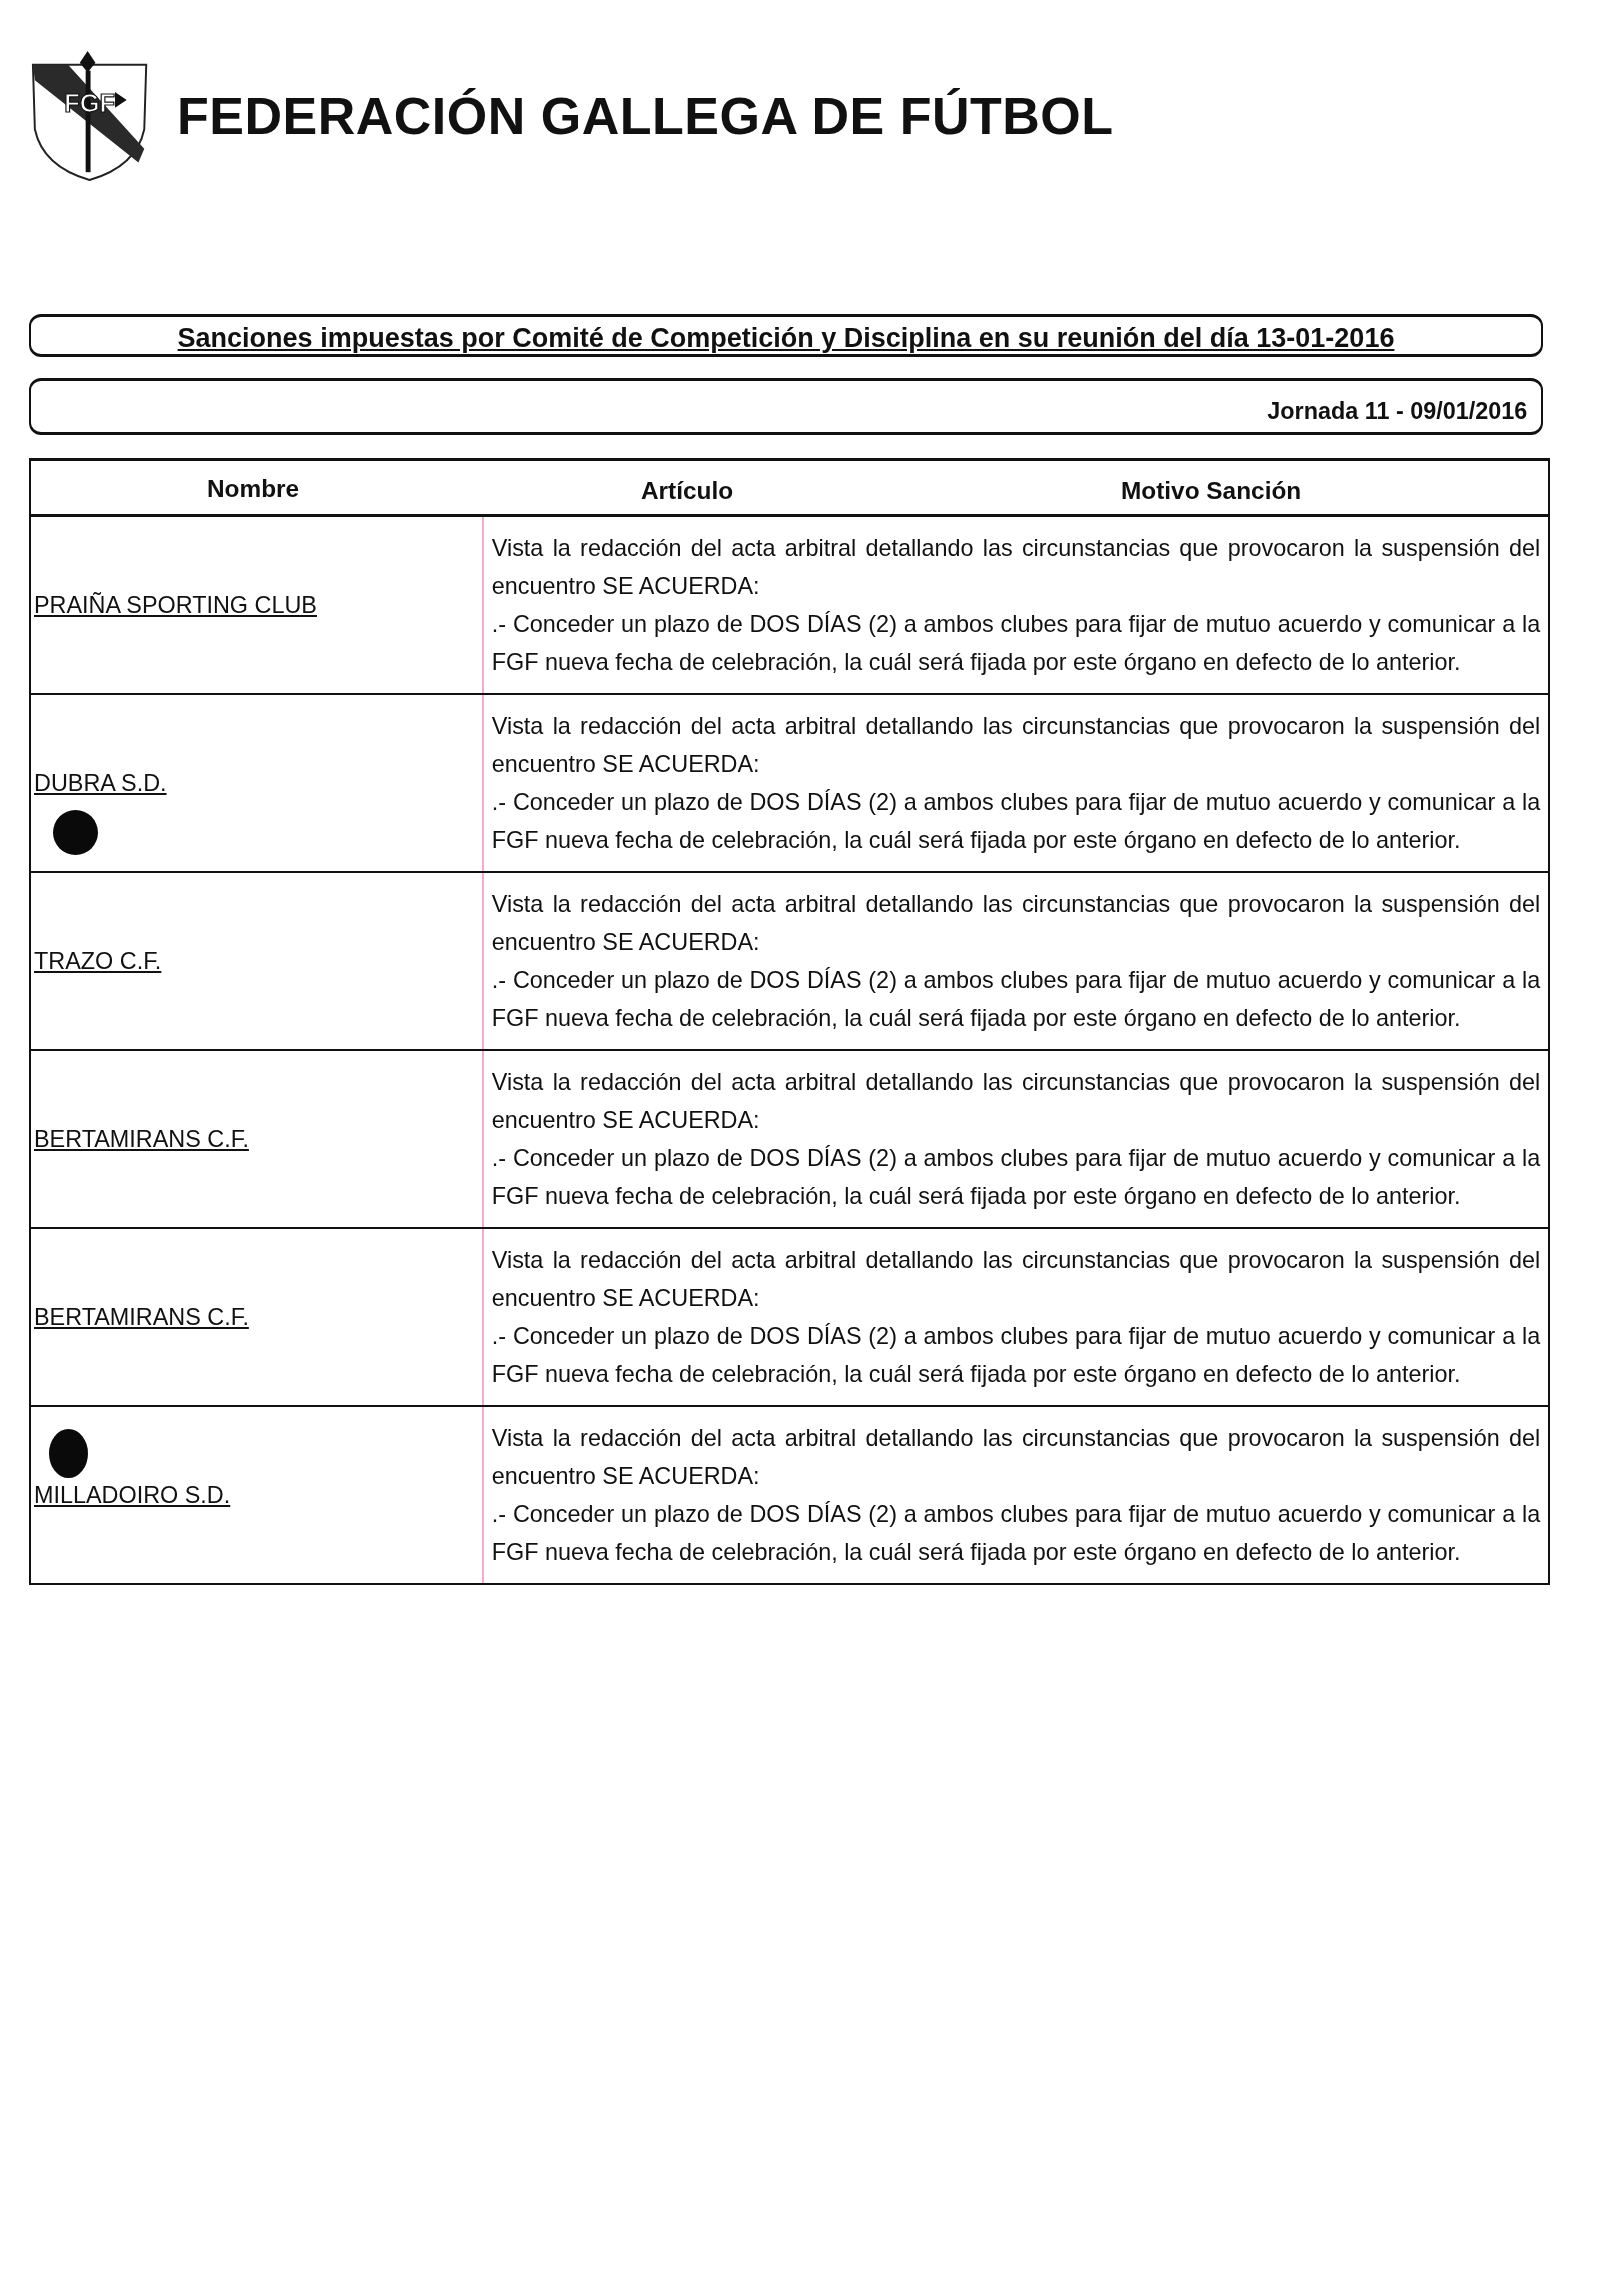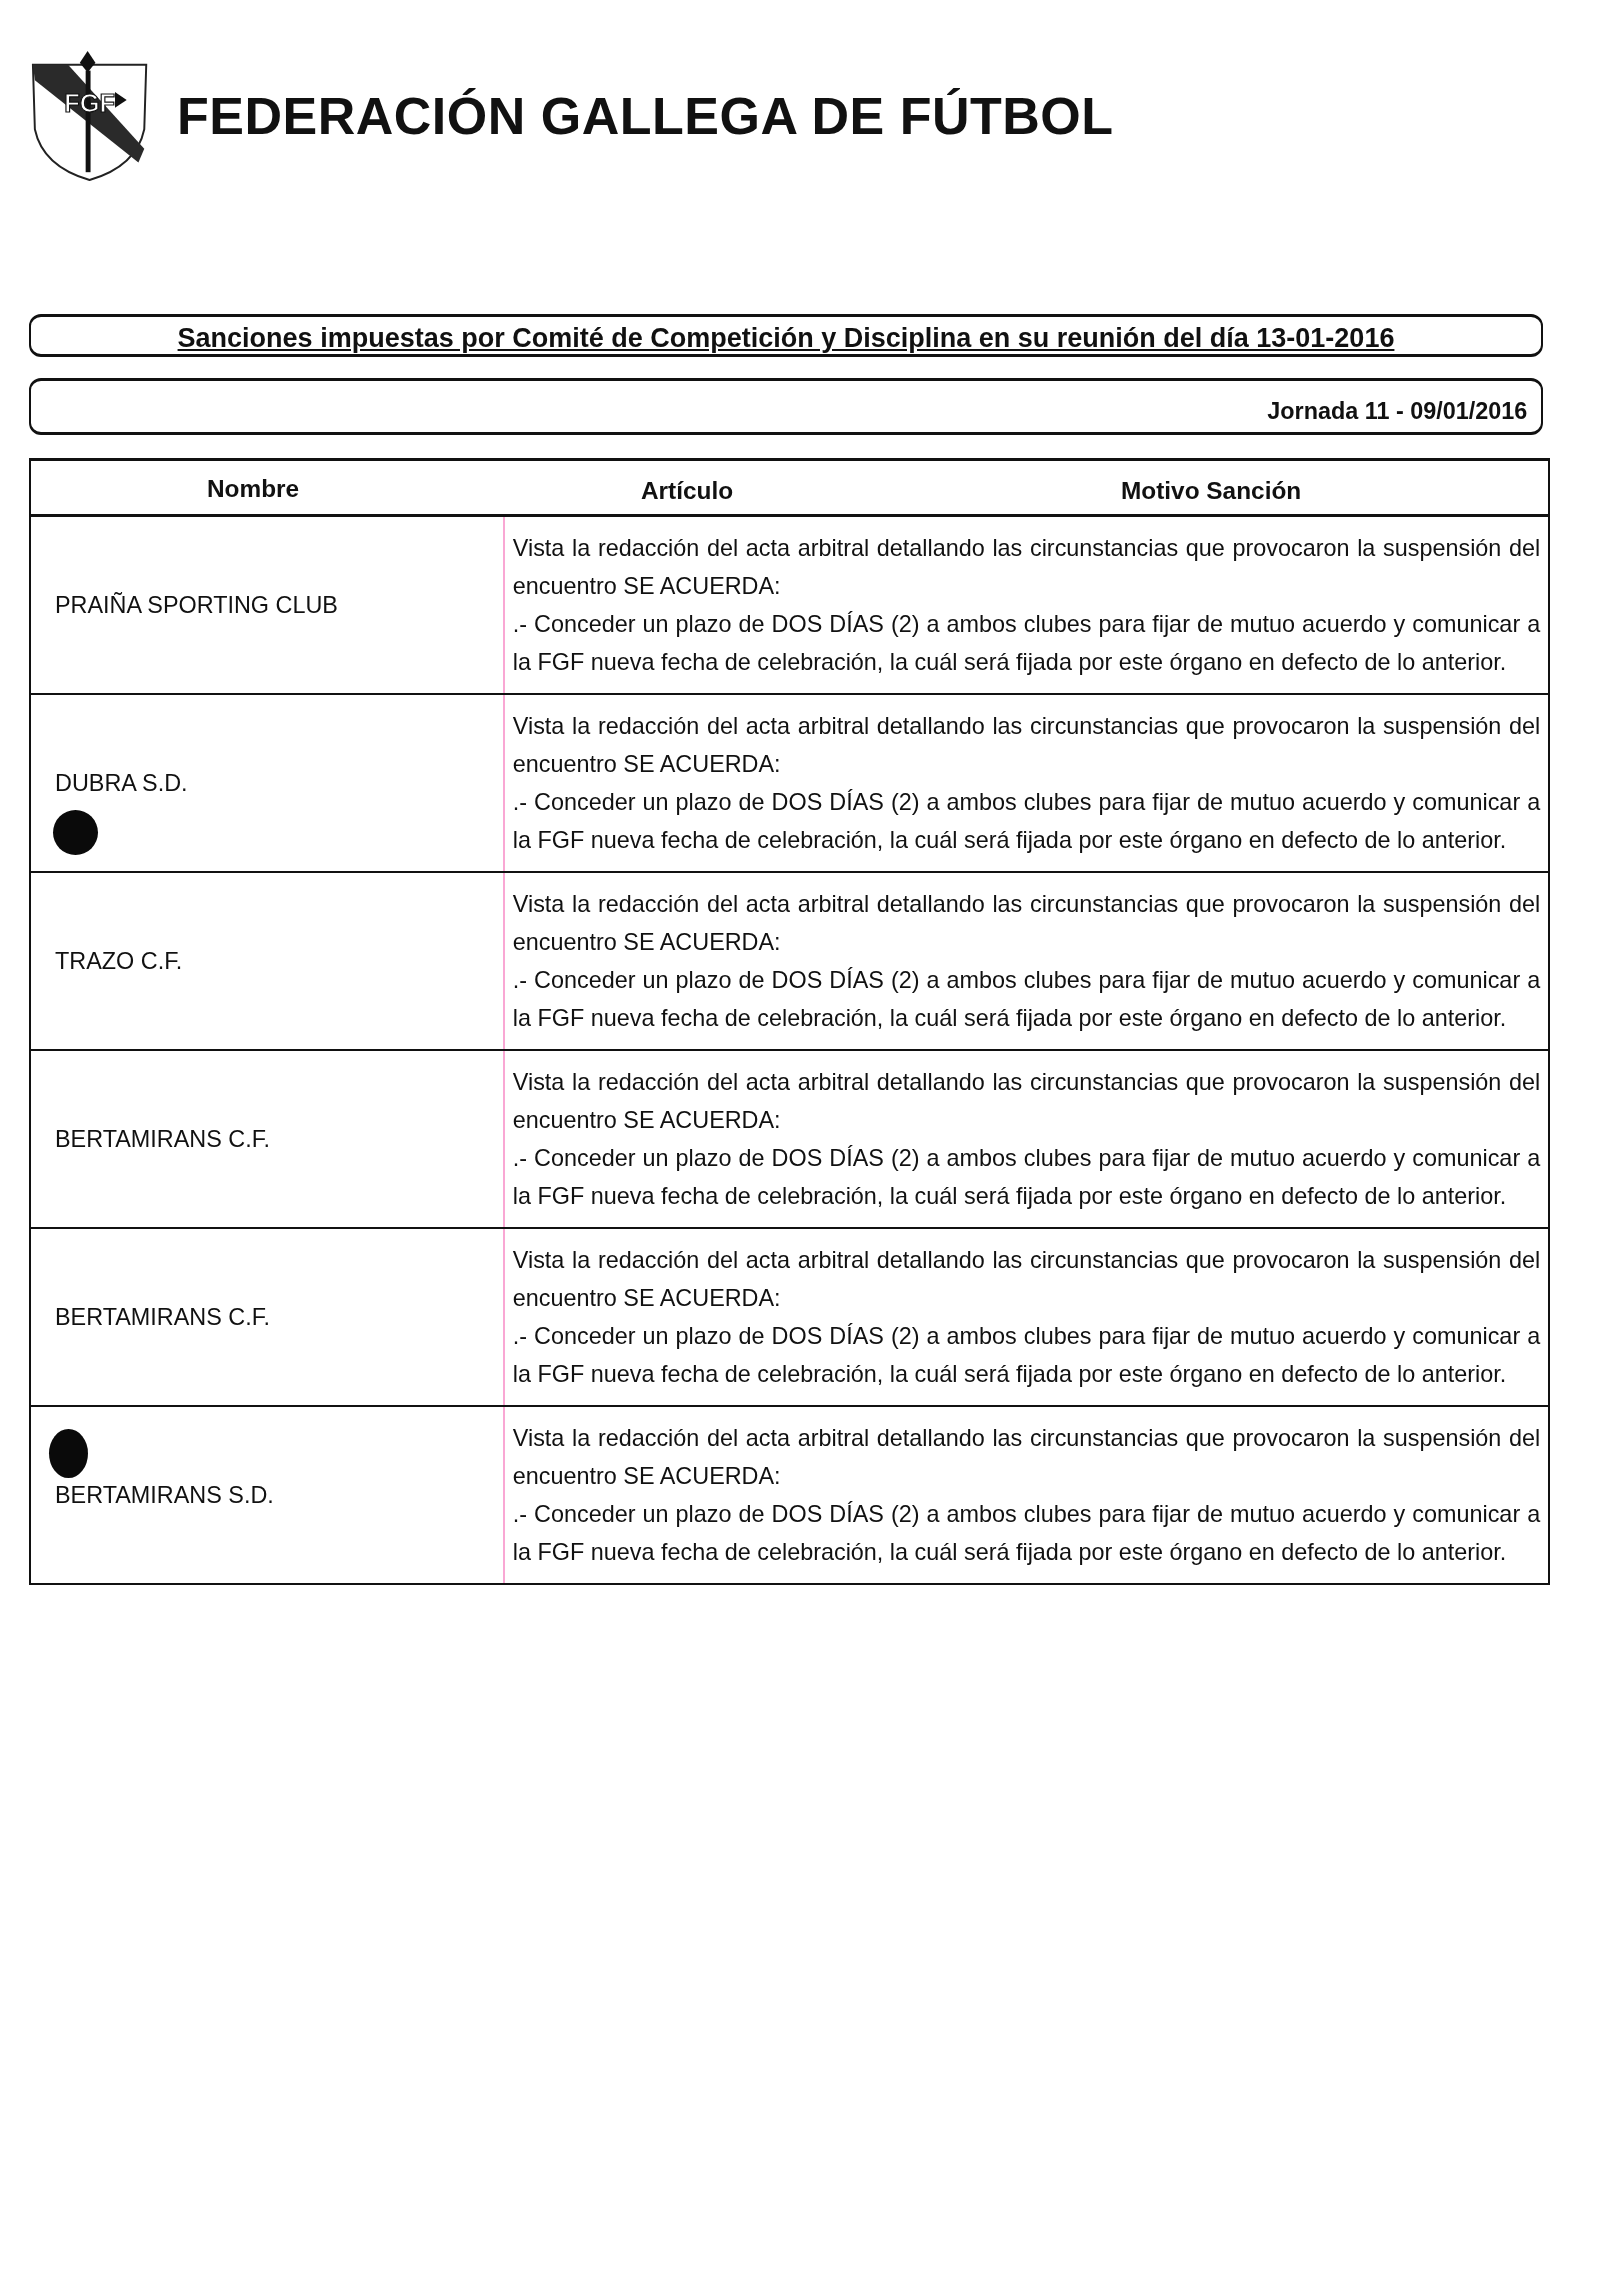--- a/index.html
+++ b/index.html
@@ -10,21 +10,21 @@
   .box1{top:314px;height:43px;}
   .box1 .txt{position:absolute;left:0;right:0;top:5.9px;text-align:center;font-size:27px;font-weight:bold;text-decoration:underline;}
   .box2{top:378px;height:57px;}
   .box2 .left{position:absolute;left:7.8px;top:16.6px;font-size:23.4px;font-weight:bold;}
   .box2 .right{position:absolute;right:13.7px;top:16.6px;font-size:23.4px;font-weight:bold;}
   table.sanc{position:absolute;left:29px;top:458px;width:1521px;border-collapse:collapse;}
   table.sanc th{height:51px;font-size:24.4px;font-weight:bold;border-top:3.9px solid #111;border-bottom:3.9px solid #111;padding:0;}
   table.sanc td{border-bottom:2.9px solid #111;vertical-align:middle;font-size:23.4px;}
   table.sanc tr > *:first-child{border-left:2px solid #111;}
   table.sanc tr > *:last-child{border-right:2px solid #111;}
-  td.name{width:447px;padding-left:24px;height:174px;position:relative;}
+  td.name{width:447px;padding-left:3px;height:174px;position:relative;text-decoration:underline;}
   td.motivo{border-left:2px solid #f9a8d4;padding:3.9px 7.8px 3.9px 7.8px;text-align:justify;line-height:38px;margin-left:44px;}
   .th-wrap{position:relative;height:53px;}
   .th-nombre{position:absolute;left:176px;top:13.7px;}
   .th-articulo{position:absolute;left:610px;top:15.6px;}
   .th-motivo{position:absolute;left:1090px;top:15.6px;}
   .dot{position:absolute;width:45px;height:45px;border-radius:50%;background:#0a0a0a;}
 </style>
 </head>
 <body>
 
@@ -94,21 +94,21 @@
     </tr>
     <tr>
       <td class="name">BERTAMIRANS C.F.</td>
       <td class="motivo">
         <div>Vista la redacción del acta arbitral detallando las circunstancias que provocaron la suspensión del encuentro SE ACUERDA:</div>
         <div>.- Conceder un plazo de DOS DÍAS (2) a ambos clubes para fijar de mutuo acuerdo y comunicar a la FGF nueva fecha de celebración, la cuál será fijada por este órgano en defecto de lo anterior.</div>
       </td>
     </tr>
     <tr>
       <td class="name">
-        <span>BERTAMIRANS S.D.</span>
+        <span>MILLADOIRO S.D.</span>
         <span class="dot" style="left:17.6px;top:21.5px;width:39px;height:49px;"></span>
       </td>
       <td class="motivo">
         <div>Vista la redacción del acta arbitral detallando las circunstancias que provocaron la suspensión del encuentro SE ACUERDA:</div>
         <div>.- Conceder un plazo de DOS DÍAS (2) a ambos clubes para fijar de mutuo acuerdo y comunicar a la FGF nueva fecha de celebración, la cuál será fijada por este órgano en defecto de lo anterior.</div>
       </td>
     </tr>
   </tbody>
 </table>
 

